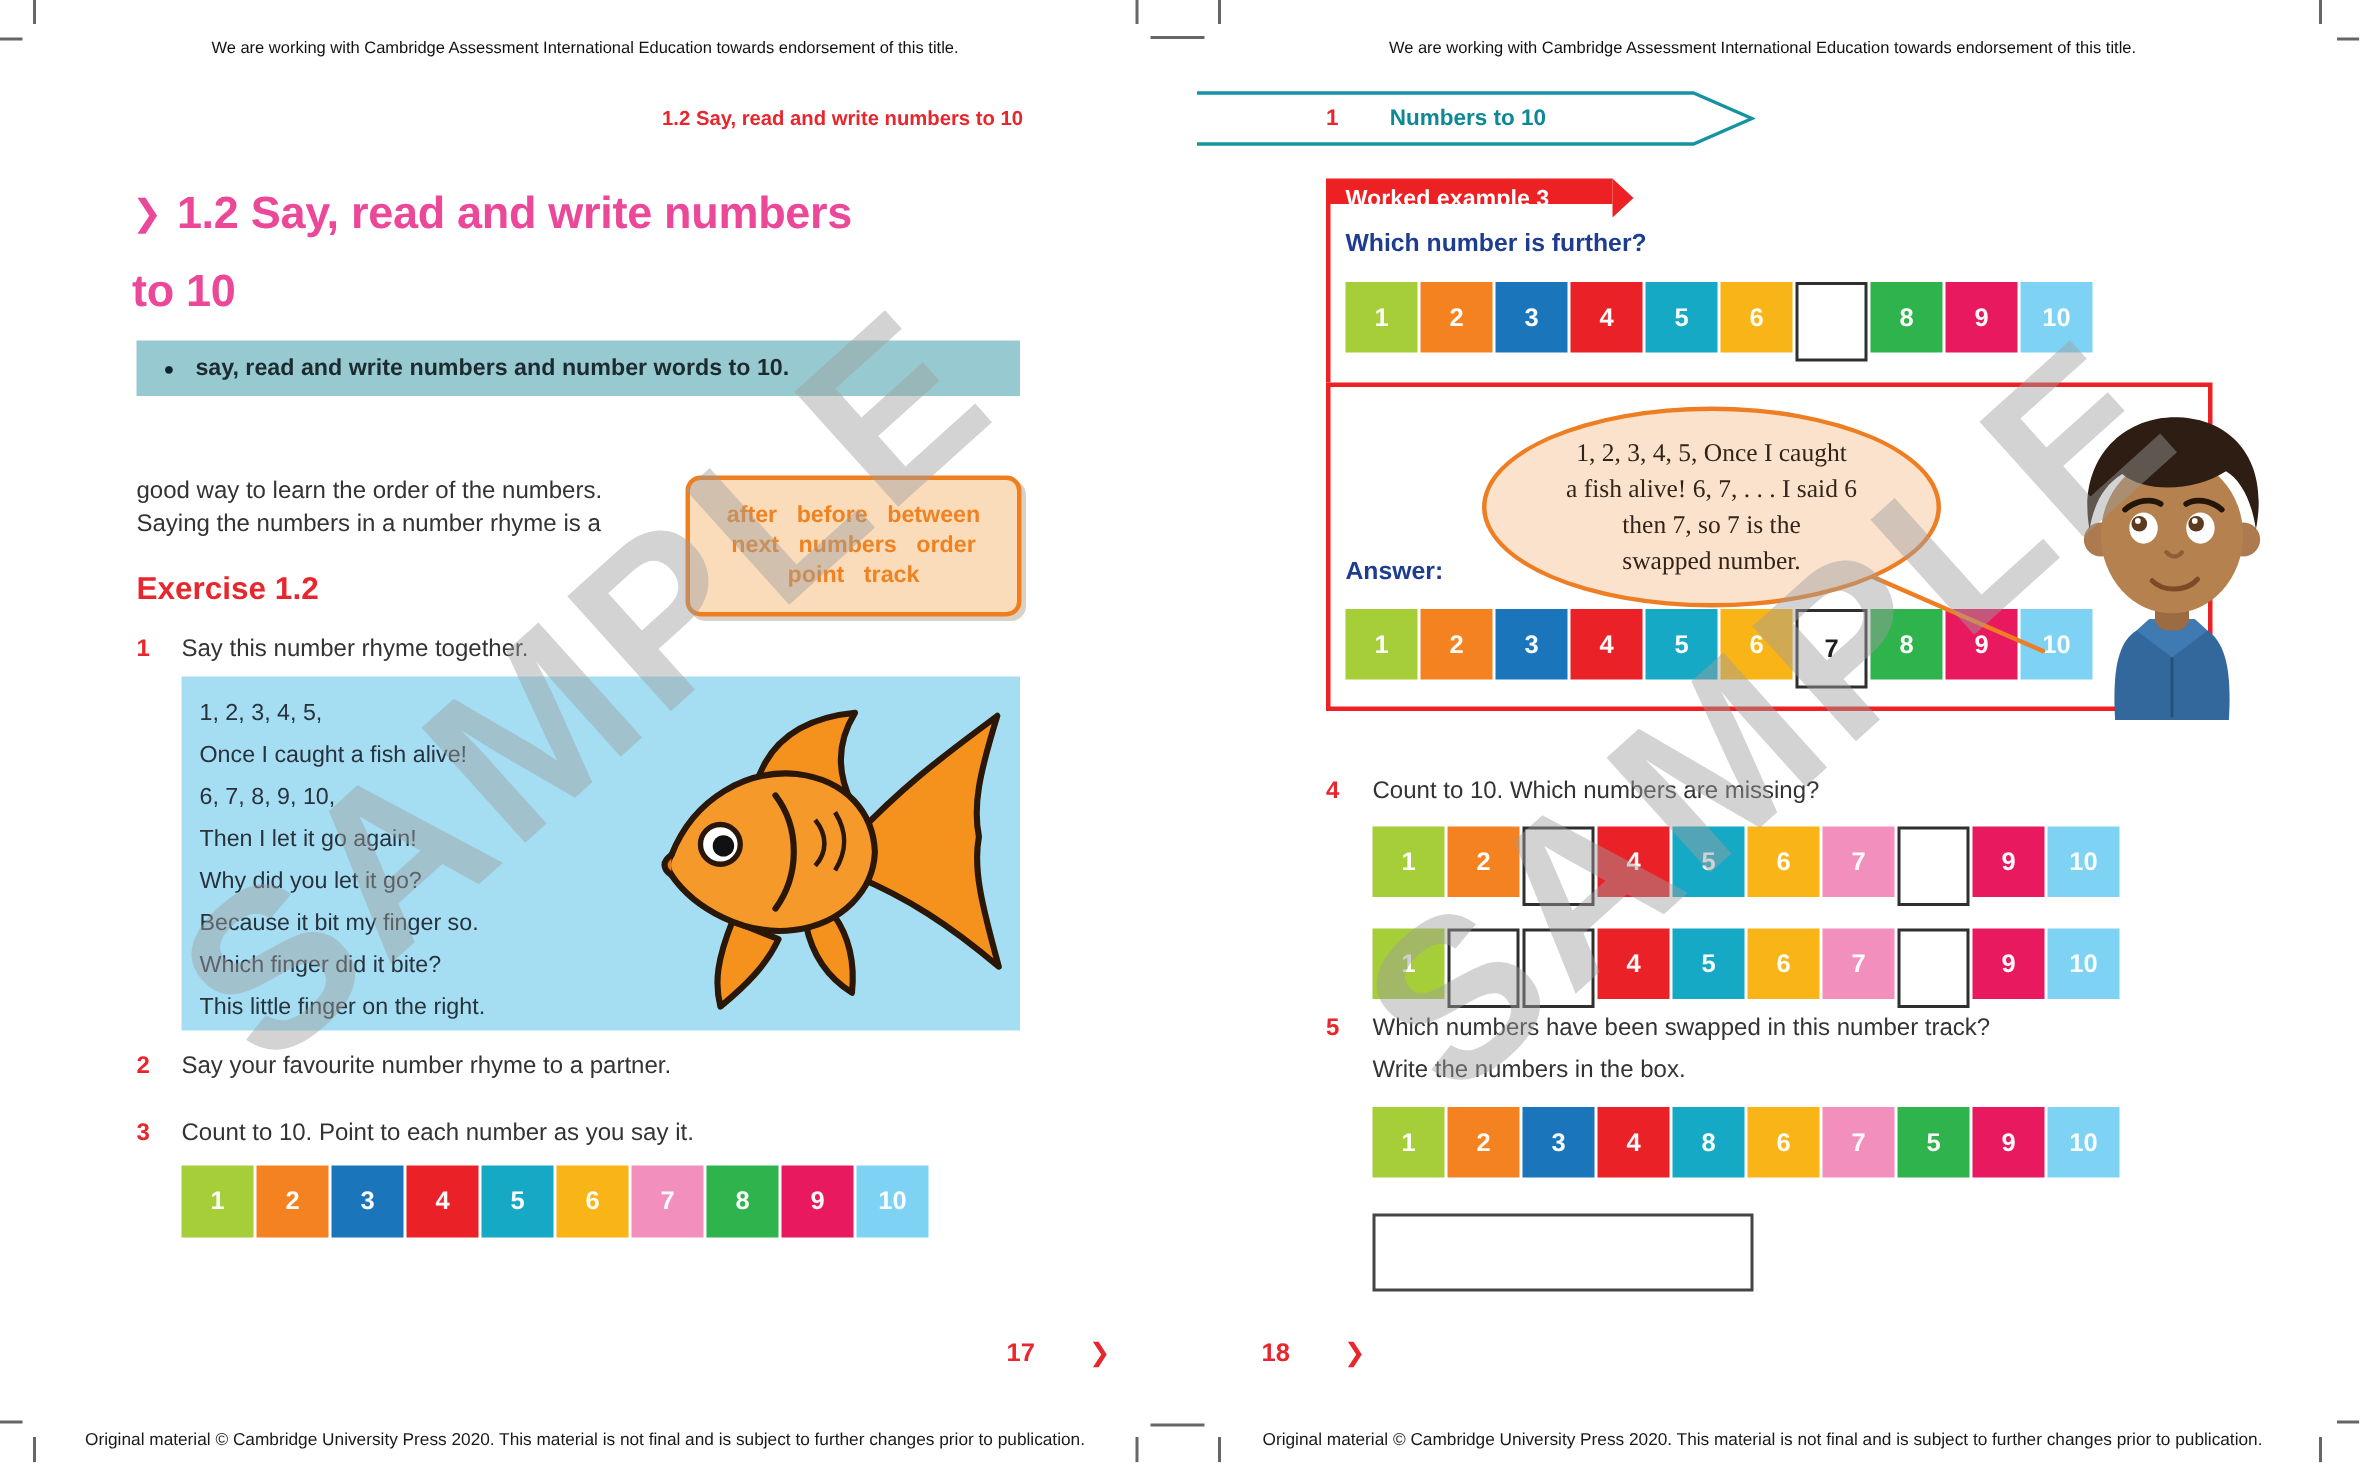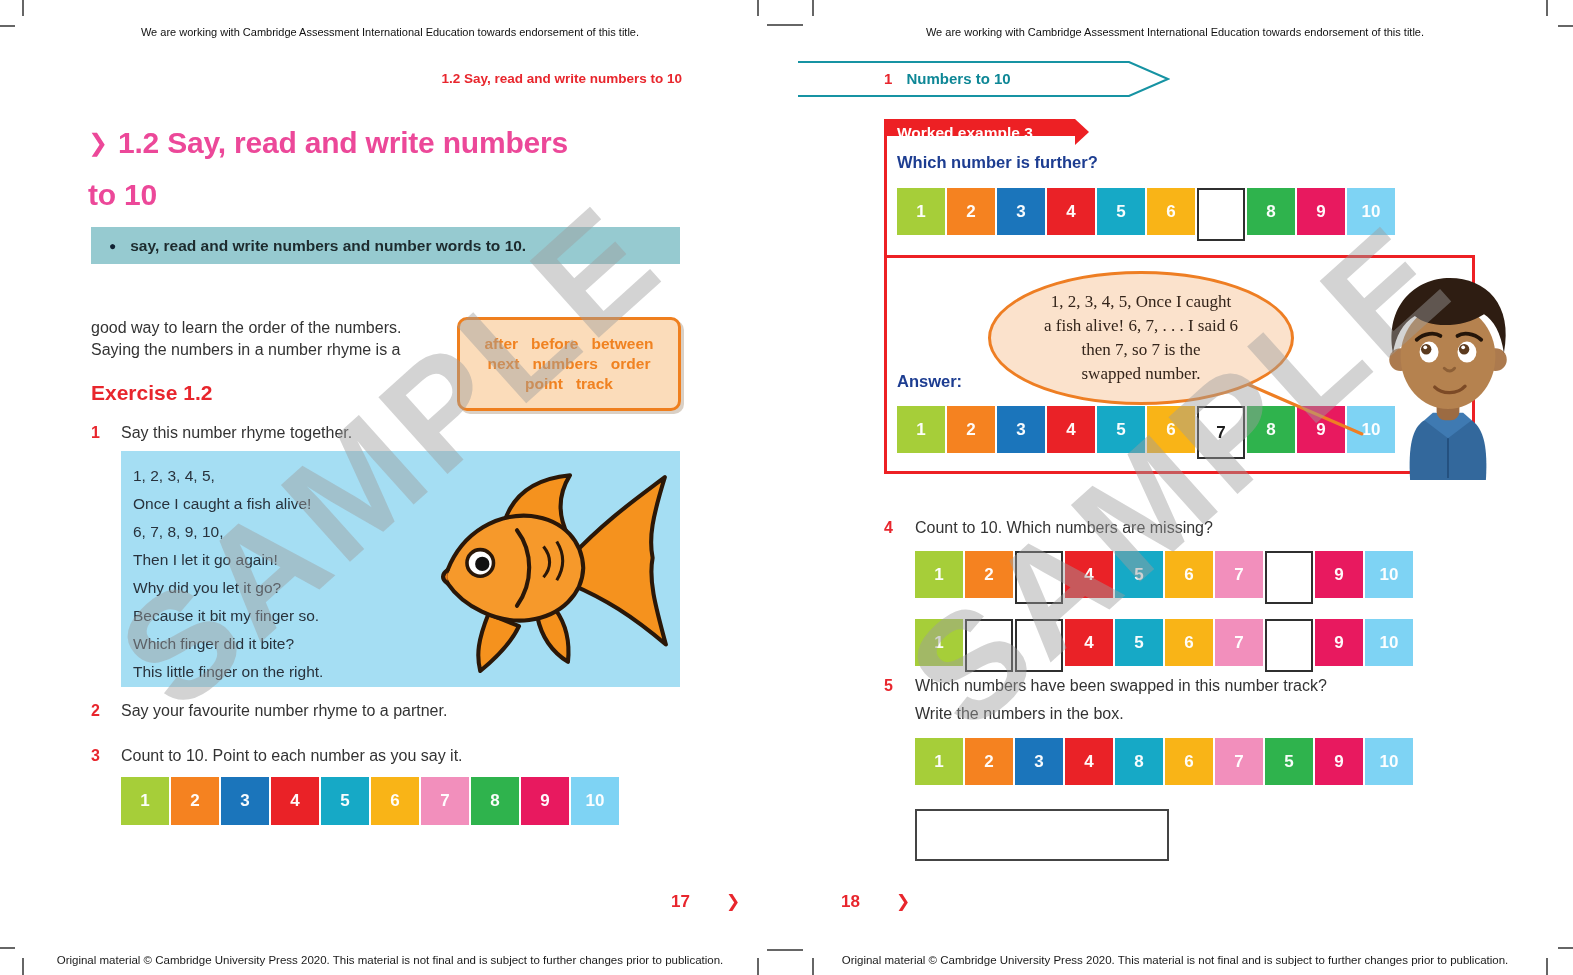--- a/index.html
+++ b/index.html
@@ -52,21 +52,21 @@
   .page-num{position:absolute;display:flex;column-gap:36px;align-items:center;
     color:#e8262d;font-weight:700;font-size:17px;}
   .page-num .chev{font-weight:400;font-size:17px;}
 
   .footer{position:absolute;top:954px;font-size:11.5px;color:#1a1a1a;text-align:center;width:700px;}
 
   
   .tab-svg{position:absolute;left:798px;top:60px;}
   .tab-text{position:absolute;left:884px;top:70px;font-size:15px;font-weight:700;}
   .tab-text .num{color:#e8262d;margin-right:10px;}
-  .tab-text .lbl{color:#0e8796;}
+  .tab-text .lbl{color:#0e8796;margin-left:20px;}
 
   .we-banner{position:absolute;left:884px;top:119px;width:178px;height:17px;background:#ed2024;
     color:#fff;font-weight:700;font-size:15.5px;line-height:27px;padding-left:13px;box-sizing:content-box;}
   .we-banner::after{content:"";position:absolute;right:-14px;top:0;width:0;height:0;
     border-top:13.5px solid transparent;border-bottom:13.5px solid transparent;border-left:14px solid #ed2024;}
   .we-left-rule{position:absolute;left:884px;top:132px;width:3px;height:124px;background:#ed2024;}
   .we-q{position:absolute;left:897px;top:153px;color:#1d3d91;font-weight:700;font-size:16.5px;}
   .we-answer-box{position:absolute;left:884px;top:255px;width:591px;height:219px;
     border:3px solid #ed2024;box-sizing:border-box;background:#fff;}
   .we-answer-label{position:absolute;left:897px;top:372px;color:#1d3d91;font-weight:700;font-size:16.5px;}

